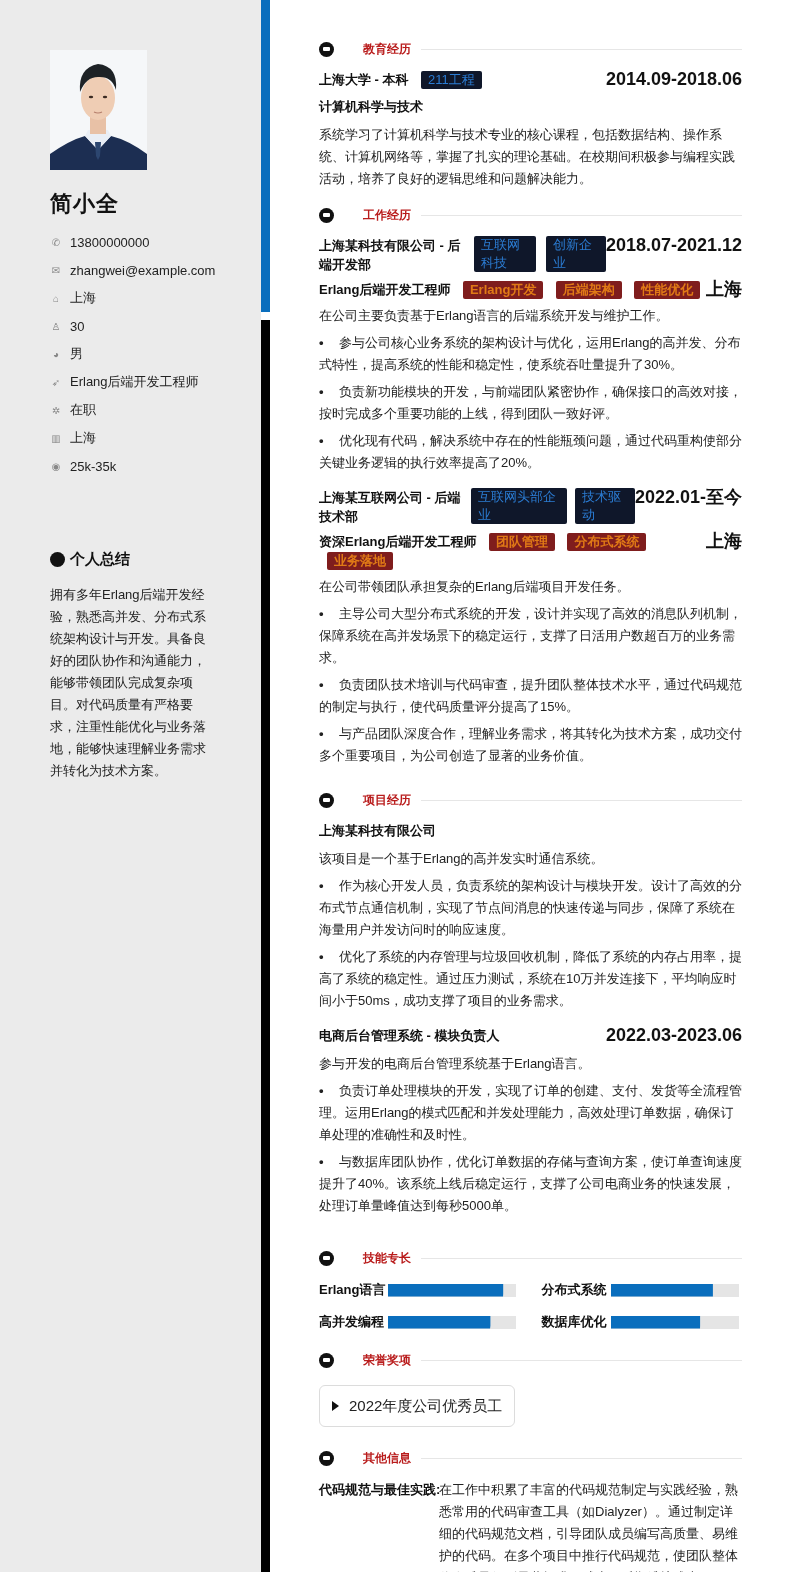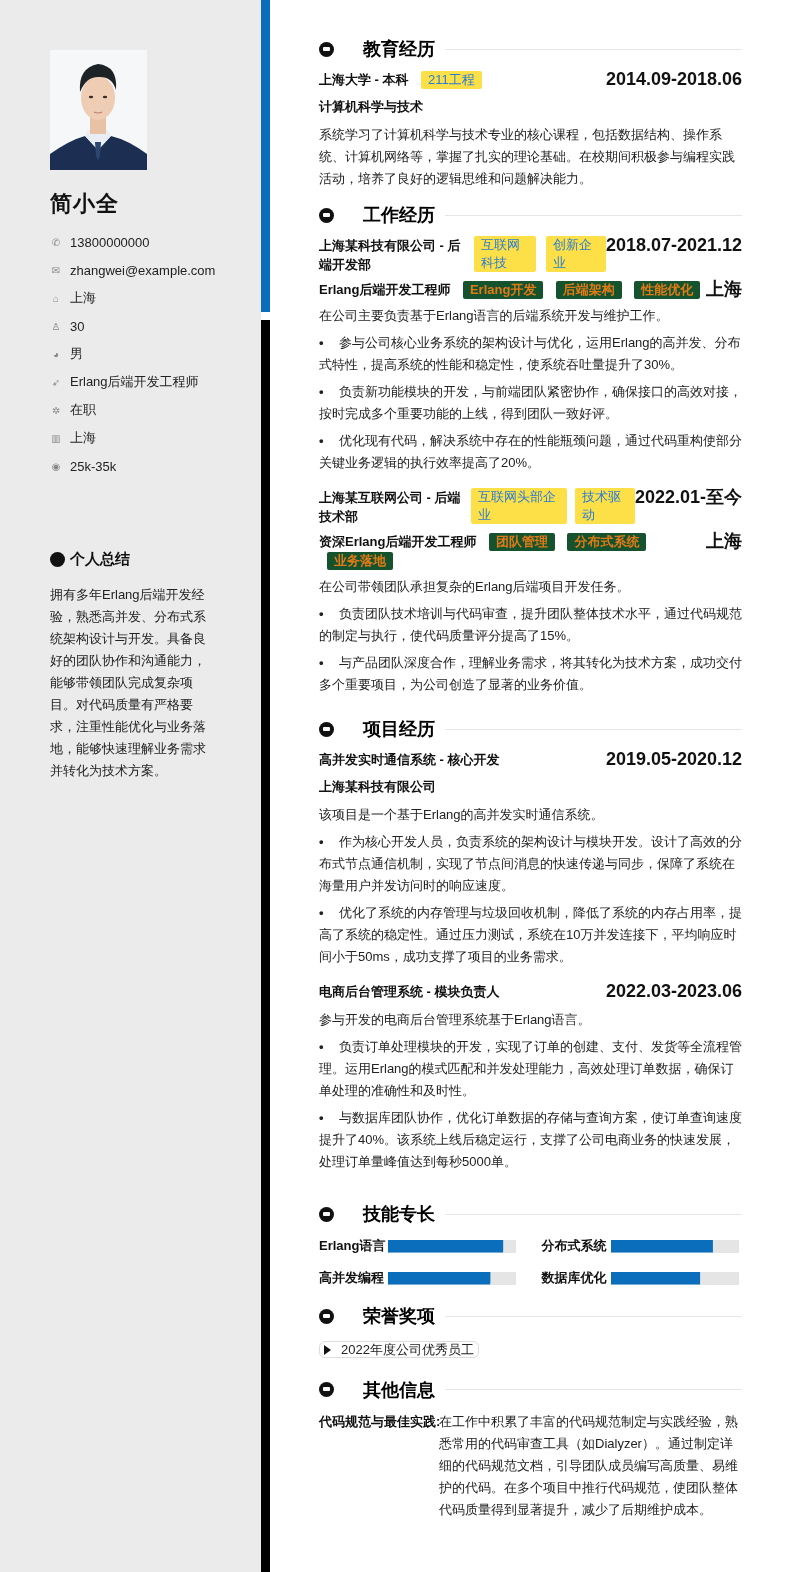--- a/index.html
+++ b/index.html
@@ -19,41 +19,41 @@
   .contact-item .ico { width: 12px; height: 12px; margin-right: 8px; color: #888; font-size: 10px; display: inline-flex; align-items: center; justify-content: center; }
 
   .summary-title { position: absolute; left: 50px; top: 550px; display: flex; align-items: center; font-size: 15px; font-weight: bold; color: #111; }
   .summary-title .round-ico { width: 15px; height: 15px; border-radius: 50%; background: #111; margin-right: 5px; position: relative; }
   .summary-text { position: absolute; left: 50px; top: 584px; width: 160px; font-size: 13px; line-height: 22px; color: #222; }
 
   .main { position: absolute; left: 319px; top: 36px; width: 423px; }
   .section-head { display: flex; align-items: center; height: 26px; margin-bottom: 8px; }
   .section-head .sico { width: 15px; height: 15px; border-radius: 50%; background: #111; margin-right: 6px; position: relative; flex-shrink: 0; }
   .section-head .sico::after { content: ""; position: absolute; left: 4px; top: 5px; width: 7px; height: 4px; background: #fff; border-radius: 1px; }
-  .section-head .stitle { font-size: 18px; font-weight: bold; color: #000000; padding-left: 23px; }
+  .section-head .stitle { font-size: 12px; font-weight: bold; color: #b91c1c; padding-left: 23px; }
   .section-head .line { flex: 1; height: 1px; background: #e6e6e6; margin-left: 10px; }
 
   .row { display: flex; align-items: flex-start; justify-content: space-between; }
   .title-b { font-size: 13px; font-weight: bold; color: #111; line-height: 19px; }
   .date { font-size: 18px; font-weight: bold; color: #111; white-space: nowrap; line-height: 19px; }
-  .tag-blue { display: inline-block; background: #fde047; color: #2b7cd3; font-size: 13px; padding: 0 7px; line-height: 18px; border-radius: 2px; margin-left: 8px; }
-  .tag-orange { display: inline-block; background: #14532d; color: #e07a16; font-size: 13px; padding: 0 7px; line-height: 18px; border-radius: 2px; margin-left: 8px; font-weight: bold; }
+  .tag-blue { display: inline-block; background: #0f172a; color: #2b7cd3; font-size: 13px; padding: 0 7px; line-height: 18px; border-radius: 2px; margin-left: 8px; }
+  .tag-orange { display: inline-block; background: #7f1d1d; color: #e07a16; font-size: 13px; padding: 0 7px; line-height: 18px; border-radius: 2px; margin-left: 8px; font-weight: bold; }
   .para { font-size: 13px; line-height: 22px; color: #222; }
   .bullets { list-style: none; }
   .bullets li { font-size: 13px; line-height: 22px; color: #222; position: relative; padding-left: 0; margin-top: 5px; }
   .bullets li .dot { display: inline-block; width: 20px; font-weight: bold; }
 
   .skills { display: grid; grid-template-columns: 1fr 1fr; row-gap: 10px; column-gap: 22px; margin-top: 6px; }
   .skill { display: flex; align-items: center; height: 22px; }
   .skill-label { font-size: 13px; font-weight: bold; color: #111; width: 69px; white-space: nowrap; }
   .skill-bar { width: 128px; height: 13px; background: #e5e5e5; position: relative; }
   .skill-fill { position: absolute; left: 0; top: 0; height: 13px; background: #0a6ebd; clip-path: polygon(0 0, 100% 0, calc(100% - 0px) 100%, 0 100%); }
   .skill-fill::after { content: ""; position: absolute; right: -4px; top: 0; border-top: 13px solid #0a6ebd; border-right: 4px solid transparent; }
 
-  .award { display: inline-flex; align-items: center; border: 1px solid #dcdcdc; border-radius: 6px; height: 17px; padding: 0 4px; font-size: 13px; color: #222; margin-top: 4px; }
+  .award { display: inline-flex; align-items: center; border: 1px solid #dcdcdc; border-radius: 6px; height: 42px; padding: 0 12px; font-size: 15px; color: #222; margin-top: 4px; }
   .award .tri { width: 0; height: 0; border-left: 7px solid #111; border-top: 5px solid transparent; border-bottom: 5px solid transparent; margin-right: 10px; }
 
   .other { display: flex; margin-top: 6px; }
   .other-label { font-size: 13px; font-weight: bold; color: #111; width: 120px; line-height: 22px; white-space: nowrap; }
   .other-text { font-size: 13px; line-height: 22px; color: #222; width: 303px; }
 </style>
 </head>
 <body>
 
 <div class="sidebar">
@@ -186,37 +186,34 @@
       <div>
         <span class="title-b">资深Erlang后端开发工程师</span>
         <span class="tag-orange">团队管理</span>
         <span class="tag-orange">分布式系统</span>
         <span class="tag-orange">业务落地</span>
       </div>
       <span class="date">上海</span>
     </div>
     <div class="para">在公司带领团队承担复杂的Erlang后端项目开发任务。</div>
     <ul class="bullets">
+      <li><span class="dot">•</span><span>主导公司大型分布式系统的开发，设计并实现了高效的消息队列机制，保障系统在高并发场景下的稳定运行，支撑了日活用户数超百万的业务需求。</span></li>
       <li><span class="dot">•</span><span>负责团队技术培训与代码审查，提升团队整体技术水平，通过代码规范的制定与执行，使代码质量评分提高了15%。</span></li>
       <li><span class="dot">•</span><span>与产品团队深度合作，理解业务需求，将其转化为技术方案，成功交付多个重要项目，为公司创造了显著的业务价值。</span></li>
     </ul>
   </div>
 
   
   <div class="section-head" style="margin-top:20px;">
     <span class="sico"></span>
     <span class="stitle">项目经历</span>
     <span class="line"></span>
   </div>
 
   <div>
-    <div class="row" style="margin-bottom:8px;">
-      <span class="title-b">高并发实时通信系统 - 核心开发</span>
-      <span class="date">2019.05-2020.12</span>
-    </div>
     <div class="title-b" style="margin-bottom:8px;">上海某科技有限公司</div>
     <div class="para">该项目是一个基于Erlang的高并发实时通信系统。</div>
     <ul class="bullets">
       <li><span class="dot">•</span><span>作为核心开发人员，负责系统的架构设计与模块开发。设计了高效的分布式节点通信机制，实现了节点间消息的快速传递与同步，保障了系统在海量用户并发访问时的响应速度。</span></li>
       <li><span class="dot">•</span><span>优化了系统的内存管理与垃圾回收机制，降低了系统的内存占用率，提高了系统的稳定性。通过压力测试，系统在10万并发连接下，平均响应时间小于50ms，成功支撑了项目的业务需求。</span></li>
     </ul>
   </div>
 
   <div style="margin-top:14px;">
     <div class="row" style="margin-bottom:8px;">

